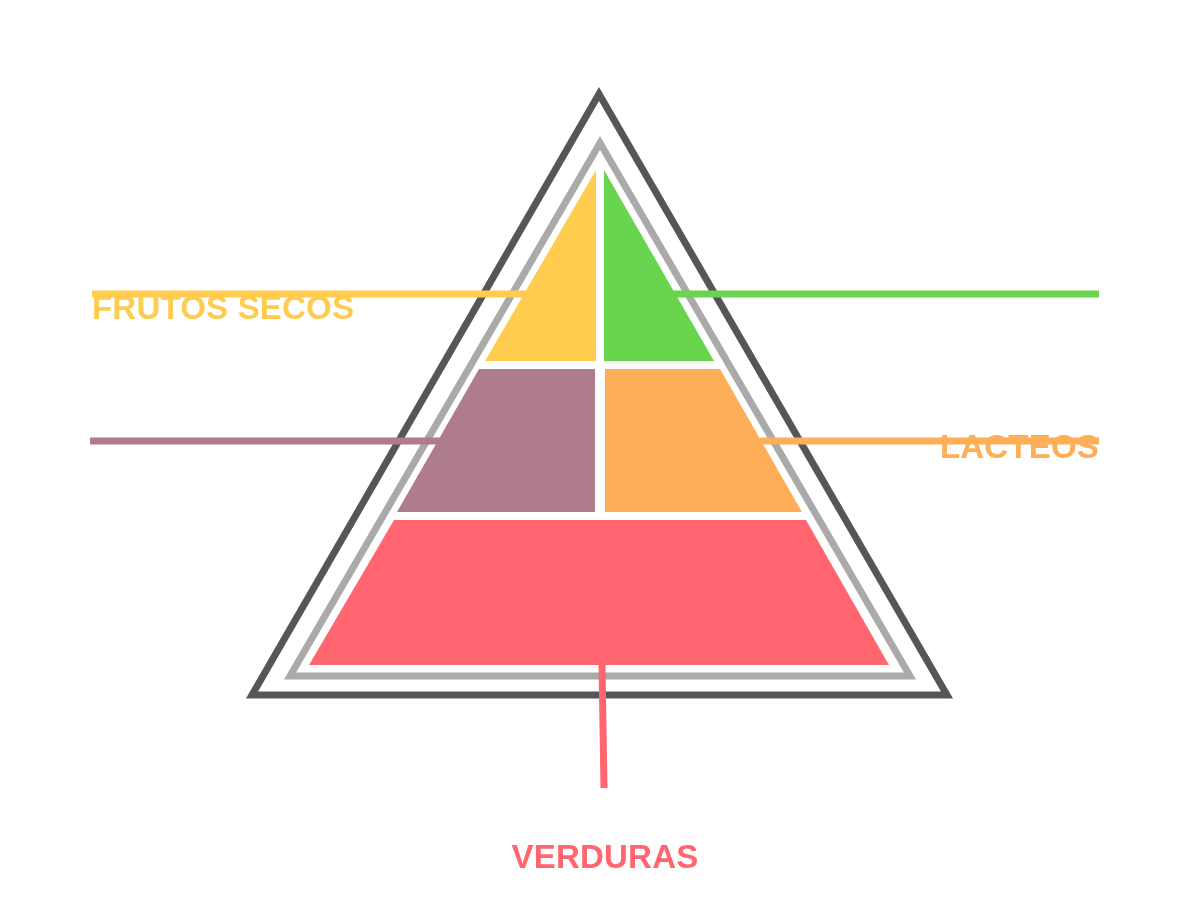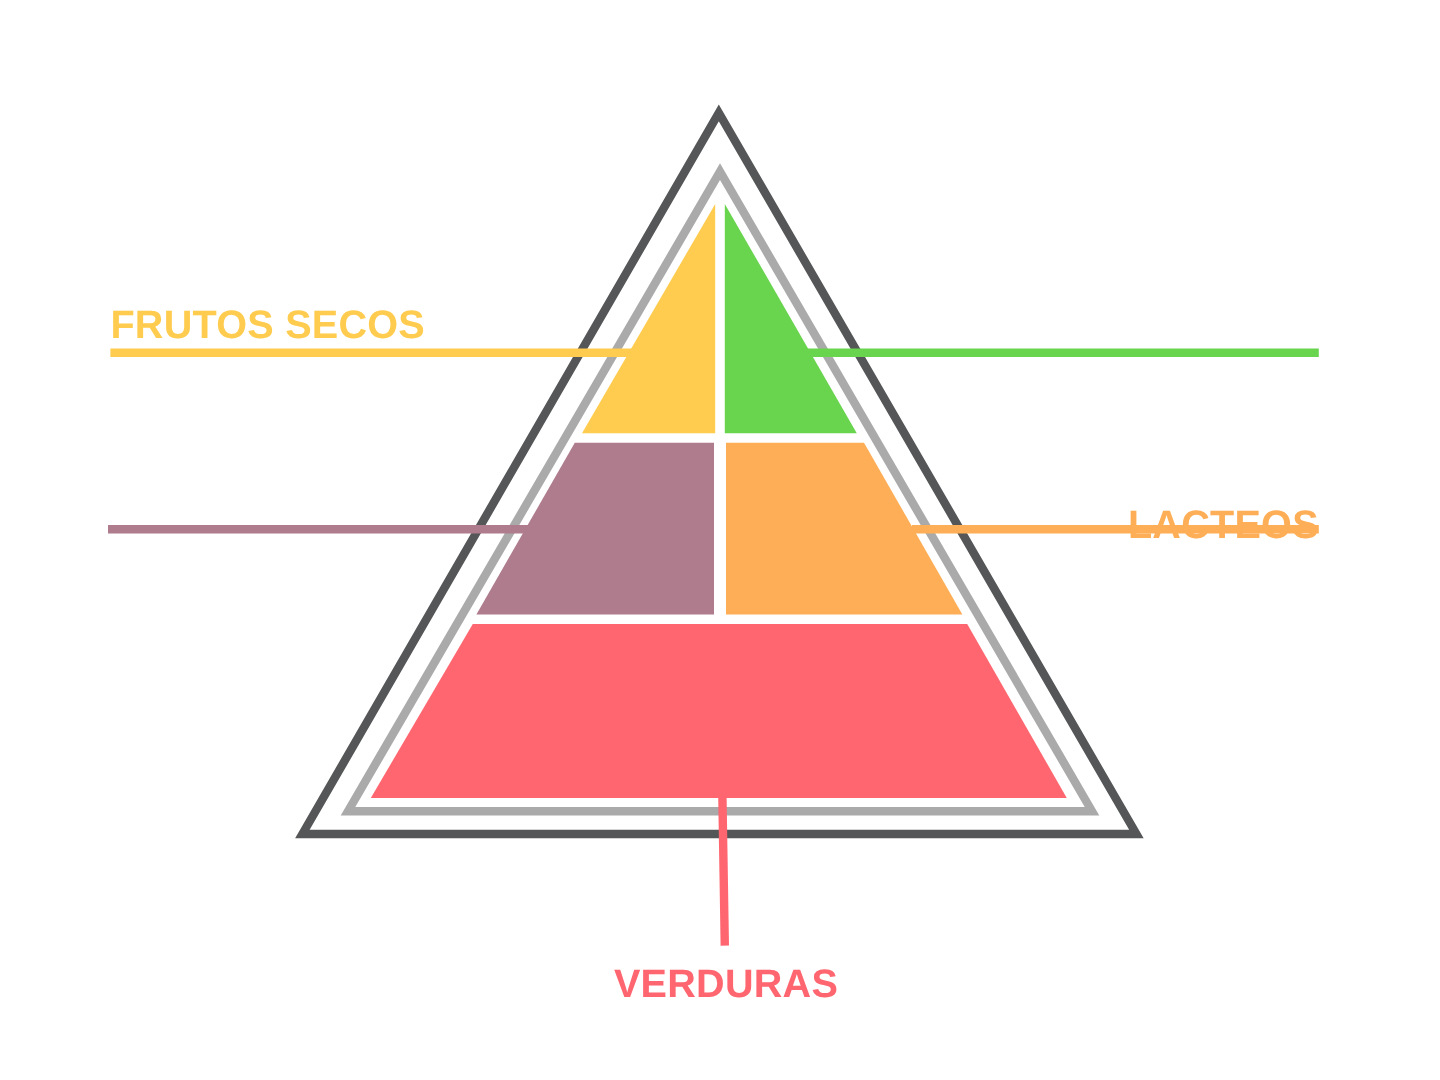--- a/index.html
+++ b/index.html
@@ -1,18 +1,18 @@
 <!DOCTYPE html>
 <html><head>
   <meta charset="utf-8">
   <style>
     html, body { margin: 0; padding: 0; background: #ffffff; }
     body { width: 1200px; height: 900px; position: relative; overflow: hidden; font-family: "Liberation Sans", "DejaVu Sans", sans-serif; }
     #stage { position: absolute; left: 0; top: 0; width: 1200px; height: 900px; }
-    .label { position: absolute; font-weight: bold; font-size: 33px; letter-spacing: 0.2px; line-height: 1; white-space: nowrap; }
+    .label { position: absolute; font-weight: bold; font-size: 33px; letter-spacing: 0.2px; line-height: 1; white-space: nowrap; margin-top: 37px; }
     .lbl-left { text-align: left; }
     .lbl-right { text-align: right; }
   </style>
 </head>
 <body>
 
 <div id="stage">
   <svg width="1200" height="900" viewBox="0 0 1200 900" xmlns="http://www.w3.org/2000/svg">
 
     <polygon points="599,94 947,695 252,695" fill="none" stroke="#555657" stroke-width="7" stroke-linejoin="miter"></polygon>
@@ -33,16 +33,16 @@
     <line x1="660" y1="294" x2="1099" y2="294" stroke="#69d44e" stroke-width="7"></line>
     <line x1="90" y1="441" x2="440" y2="441" stroke="#ae7c8c" stroke-width="7"></line>
     <line x1="760" y1="441" x2="1099" y2="441" stroke="#feae56" stroke-width="7"></line>
     <line x1="602" y1="664" x2="604" y2="788" stroke="#ff6670" stroke-width="7"></line>
   </svg>
 
   <div class="label lbl-left" style="left:92px; top:254px; color:#ffcc4f;">FRUTOS SECOS</div>
 
 
 
-  <div class="label lbl-right" style="right:101px; top:420px; color:#feae56;">LACTEOS</div>
+  <div class="label lbl-right" style="right:101px; top:393px; color:#feae56;">LACTEOS</div>
 
   <div class="label" style="left:0; width:1210px; text-align:center; top:803px; color:#ff6670;">VERDURAS</div>
 </div>
 
 </body></html>

